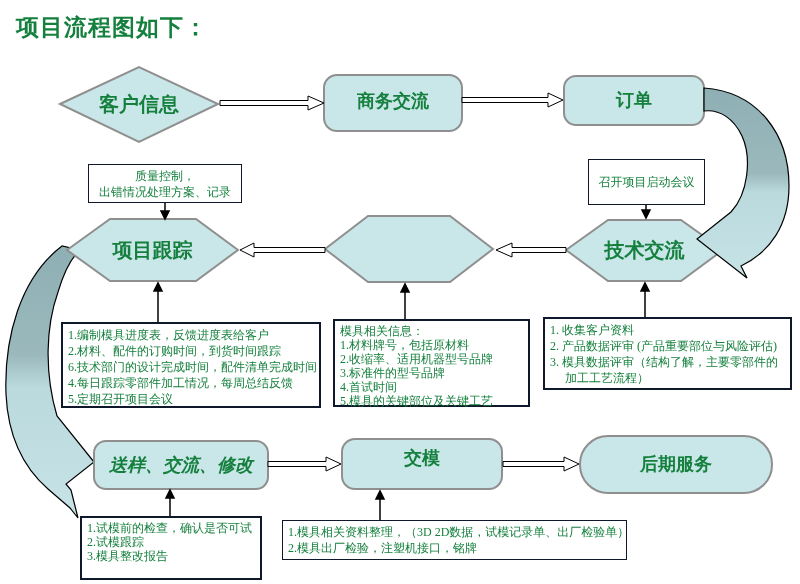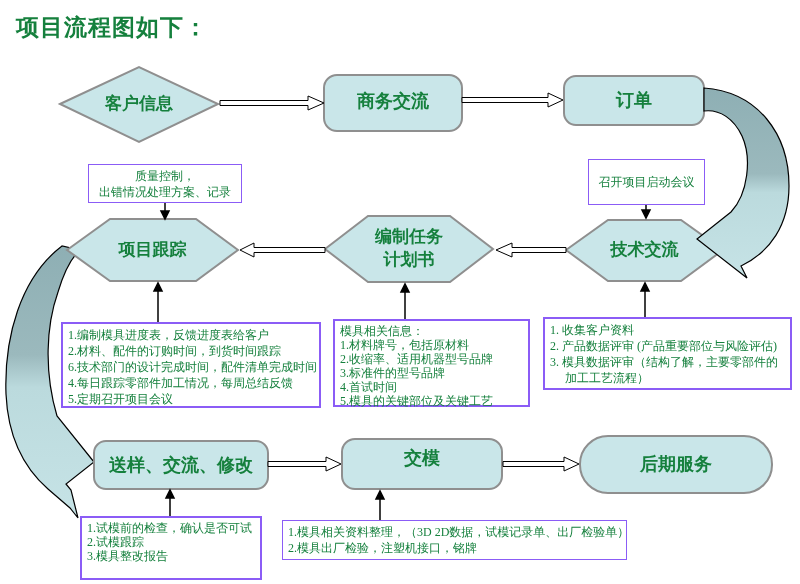--- a/index.html
+++ b/index.html
@@ -10,23 +10,23 @@
   #diagram-svg{position:absolute;left:0;top:0;}
   .title{
     position:absolute;left:16px;top:12px;font-size:23px;font-weight:bold;
     letter-spacing:1px;white-space:nowrap;
   }
   .node-label{
     position:absolute;display:flex;flex-direction:column;align-items:center;justify-content:center;
     font-weight:bold;text-align:center;white-space:nowrap;line-height:1.35;
   }
   .fs18{font-size:18px;}
-  .fs17{font-size:17px;}
+  .fs17{font-size:20px;}
   .note-box{
-    position:absolute;background:#ffffff;border:2px solid #8b5cf6;box-sizing:border-box;
+    position:absolute;background:#ffffff;border:2px solid #0f172a;box-sizing:border-box;
     font-size:12px;padding:3px 5px;white-space:nowrap;
   }
   .note-box.thin{border-width:1px;}
   .note-box.centered{display:flex;flex-direction:column;align-items:center;justify-content:center;text-align:center;padding:0 2px;}
   .lh14 div{line-height:14px;}
   .lh16 div{line-height:16px;}
 </style>
 </head>
 <body>
 
@@ -86,26 +86,22 @@
       <polygon points="376,499 384,499 380,491"></polygon>
     </g>
   </svg>
 
   <div class="title">项目流程图如下：</div>
 
   <div class="node-label fs17" style="left:78px;top:89px;width:122px;height:30px;">客户信息</div>
   <div class="node-label fs18" style="left:324px;top:75px;width:138px;height:52px;">商务交流</div>
   <div class="node-label fs18" style="left:564px;top:76px;width:140px;height:49px;">订单</div>
   <div class="node-label fs17" style="left:67px;top:219px;width:171px;height:62px;">项目跟踪</div>
-  <div class="node-label fs17" style="left:325px;top:216px;width:168px;height:66px;">
-    <div>编制任务</div>
-    <div>计划书</div>
-  </div>
   <div class="node-label fs17" style="left:566px;top:220px;width:157px;height:61px;">技术交流</div>
-  <div class="node-label fs18" style="left:94px;top:441px;width:174px;height:48px;">送样、交流、修改</div>
+  <div class="node-label fs18" style="left:94px;top:441px;width:174px;height:48px;font-style:italic;">送样、交流、修改</div>
   <div class="node-label fs18" style="left:342px;top:417px;width:160px;height:50px;margin-top:16px;">交模</div>
   <div class="node-label fs18" style="left:580px;top:436px;width:192px;height:57px;">后期服务</div>
 
   <div class="note-box thin centered lh16" style="left:88px;top:164px;width:154px;height:39px;">
     <div>质量控制，</div>
     <div>出错情况处理方案、记录</div>
   </div>
 
   <div class="note-box thin centered" style="left:588px;top:159px;width:117px;height:46px;">
     <div>召开项目启动会议</div>

